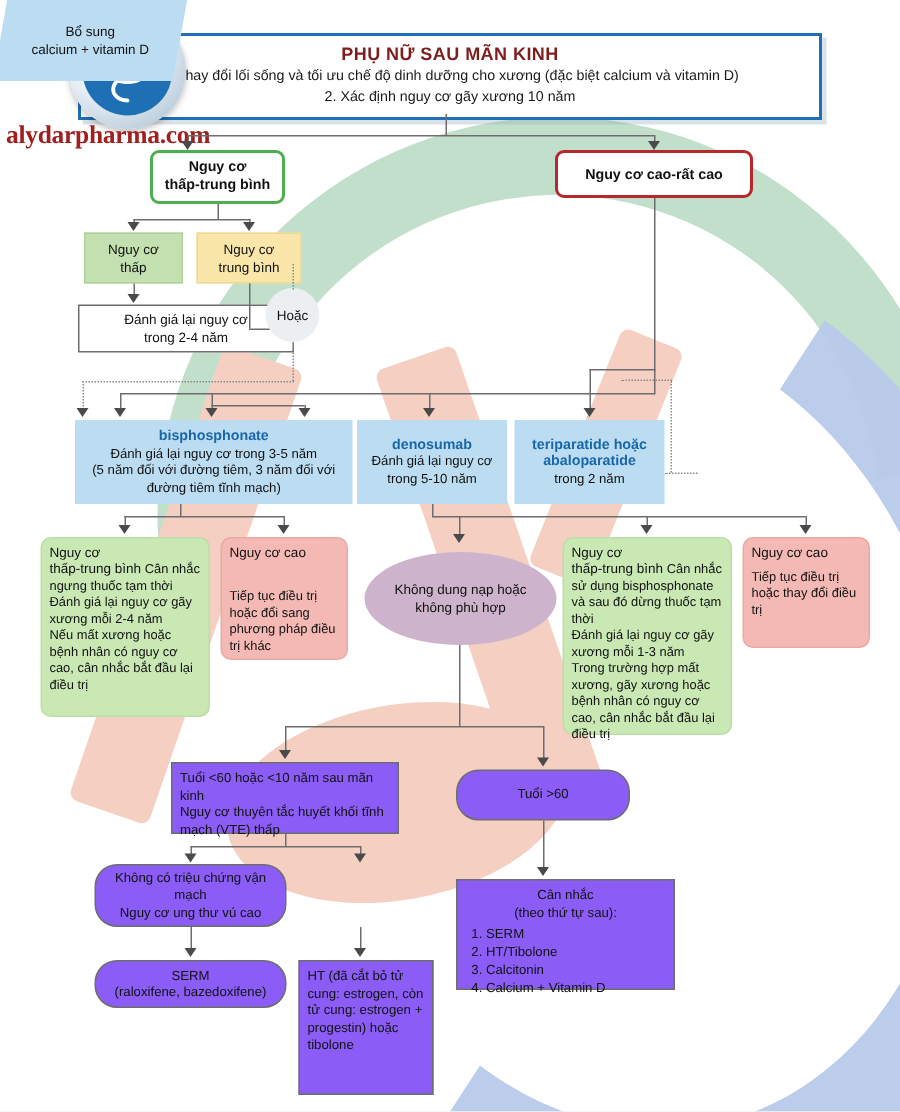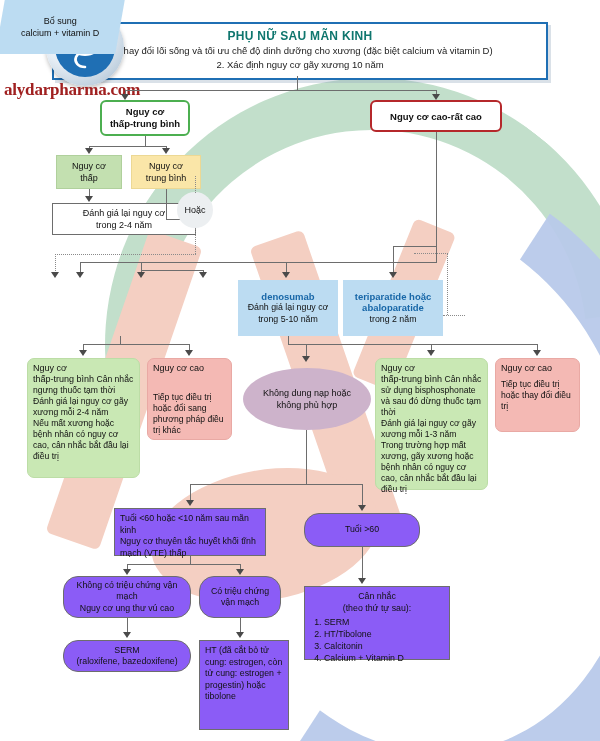--- a/index.html
+++ b/index.html
@@ -60,21 +60,21 @@
   }
 
   
   .header-box{
     position:absolute;left:52px;top:22px;width:492px;height:54px;
     border:2px solid #1f6fb4;
     background:#ffffff;
     box-shadow:3px 3px 0 rgba(150,170,190,.35);
   }
   .header-title{
-    text-align:center;color:#0f766e;font-weight:bold;font-size:12px;
+    text-align:center;color:#7f1d1d;font-weight:bold;font-size:12px;
     letter-spacing:.3px;margin-top:5px;
   }
   .header-line{
     text-align:center;color:#1a1a1a;font-size:9.5px;line-height:13px;
     margin-top:1px;
   }
   .logo{
     position:absolute;left:46px;top:8px;width:78px;height:78px;
     border-radius:50%;
     background:radial-gradient(circle at 35% 30%,#ffffff 0%,#e7eef5 45%,#c2d2e0 75%,#9fb2c4 100%);
@@ -301,20 +301,25 @@
   <div class="ln lnv" style="left:141px;top:270px;height:4px;"></div>
   <div class="ar" style="left:137px;top:272px;"></div>
   <div class="ln lnv" style="left:203px;top:270px;height:4px;"></div>
   <div class="ar" style="left:199px;top:272px;"></div>
   <div class="ln lnv" style="left:286px;top:262px;height:12px;"></div>
   <div class="ar" style="left:282px;top:272px;"></div>
   <div class="ln lnv" style="left:393px;top:246px;height:28px;"></div>
   <div class="ln lnh" style="left:393px;top:246px;width:44px;"></div>
   <div class="ar" style="left:389px;top:272px;"></div>
 
+  <div class="tr n-bis">
+    <span class="tname">bisphosphonate</span>
+    <span style="white-space:pre-line;">Đánh giá lại nguy cơ trong 3-5 năm
+(5 năm đối với đường tiêm, 3 năm đối với đường tiêm tĩnh mạch)</span>
+  </div>
   <div class="tr n-den">
     <span class="tname">denosumab</span>
     <span style="white-space:pre-line;">Đánh giá lại nguy cơ
 trong 5-10 năm</span>
   </div>
   <div class="tr n-ter">
     <span class="tname">teriparatide hoặc abaloparatide</span>
     <span style="white-space:pre-line;">trong 2 năm</span>
   </div>
   <div class="n-cal">
@@ -388,23 +393,20 @@
   <div class="ln lnv" style="left:190px;top:556px;height:8px;"></div>
   <div class="ln lnh" style="left:127px;top:564px;width:113px;"></div>
   <div class="ln lnv" style="left:127px;top:564px;height:8px;"></div>
   <div class="ar" style="left:123px;top:569px;"></div>
   <div class="ln lnv" style="left:240px;top:564px;height:8px;"></div>
   <div class="ar" style="left:236px;top:569px;"></div>
 
   <div class="bx ctr n-novaso">
     <span style="white-space:pre-line;">Không có triệu chứng vận mạch
 Nguy cơ ung thư vú cao</span>
-  </div>
-  <div class="bx ctr n-vaso">
-    <span style="white-space:pre-line;">Có triệu chứng vận mạch</span>
   </div>
 
   <div class="ln lnv" style="left:127px;top:618px;height:16px;"></div>
   <div class="ar" style="left:123px;top:632px;"></div>
   <div class="ln lnv" style="left:240px;top:618px;height:16px;"></div>
   <div class="ar" style="left:236px;top:632px;"></div>
 
   <div class="bx ctr n-serm">
     <span style="white-space:pre-line;">SERM
 (raloxifene, bazedoxifene)</span>

